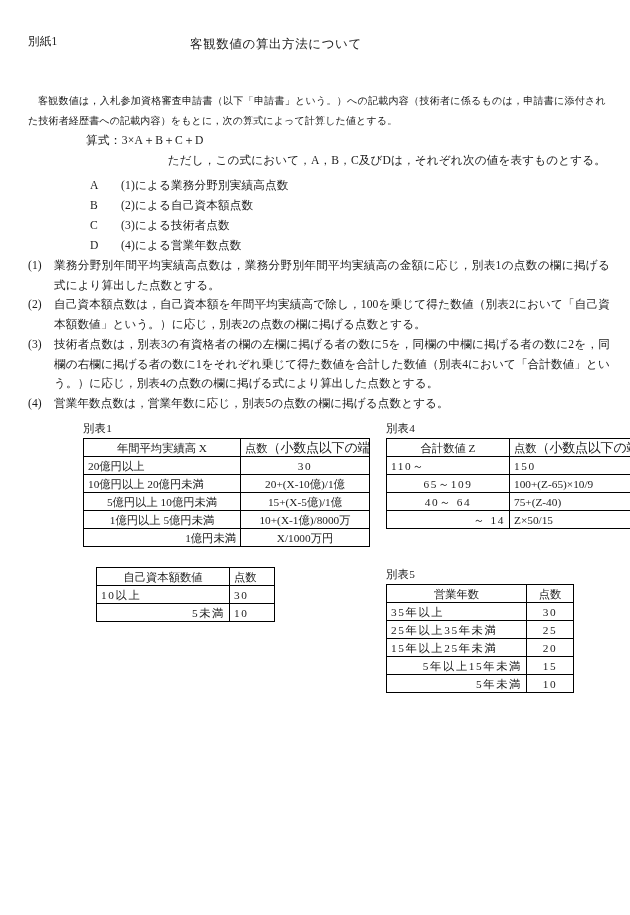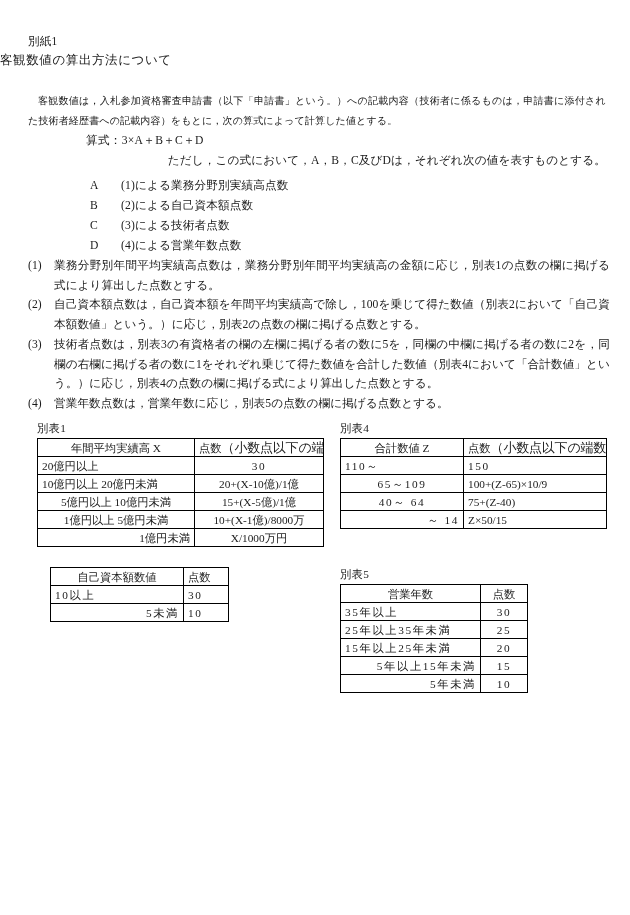--- a/index.html
+++ b/index.html
@@ -25,24 +25,24 @@
   
   .doc-label {
     position: absolute;
     left: 28px;
     top: 34px;
     font-size: 11.5px;
     letter-spacing: 0.3px;
   }
   .doc-title {
     position: absolute;
-    top: 52px;
+    top: 36px;
     left: 0;
     width: 552px;
-    text-align: left;
+    text-align: center;
     font-size: 12.5px;
     letter-spacing: 0.6px;
   }
 
   .body-block {
     position: absolute;
     left: 28px;
     width: 578px;
     font-size: 10px;
     line-height: 19.5px;
@@ -108,21 +108,21 @@
     flex: 0 0 26px;
     text-align: left;
   }
   .item-text {
     flex: 1 1 auto;
     text-align: justify;
     text-justify: inter-character;
   }
 
   
-  .tbl-wrap { position: absolute; }
+  .tbl-wrap { position: absolute; margin-left: 46px; }
   .tbl-caption {
     font-size: 11.3px;
     margin-bottom: 2px;
     letter-spacing: 0.3px;
   }
   table.grid {
     border-collapse: collapse;
     table-layout: fixed;
     font-size: 11.3px;
   }

